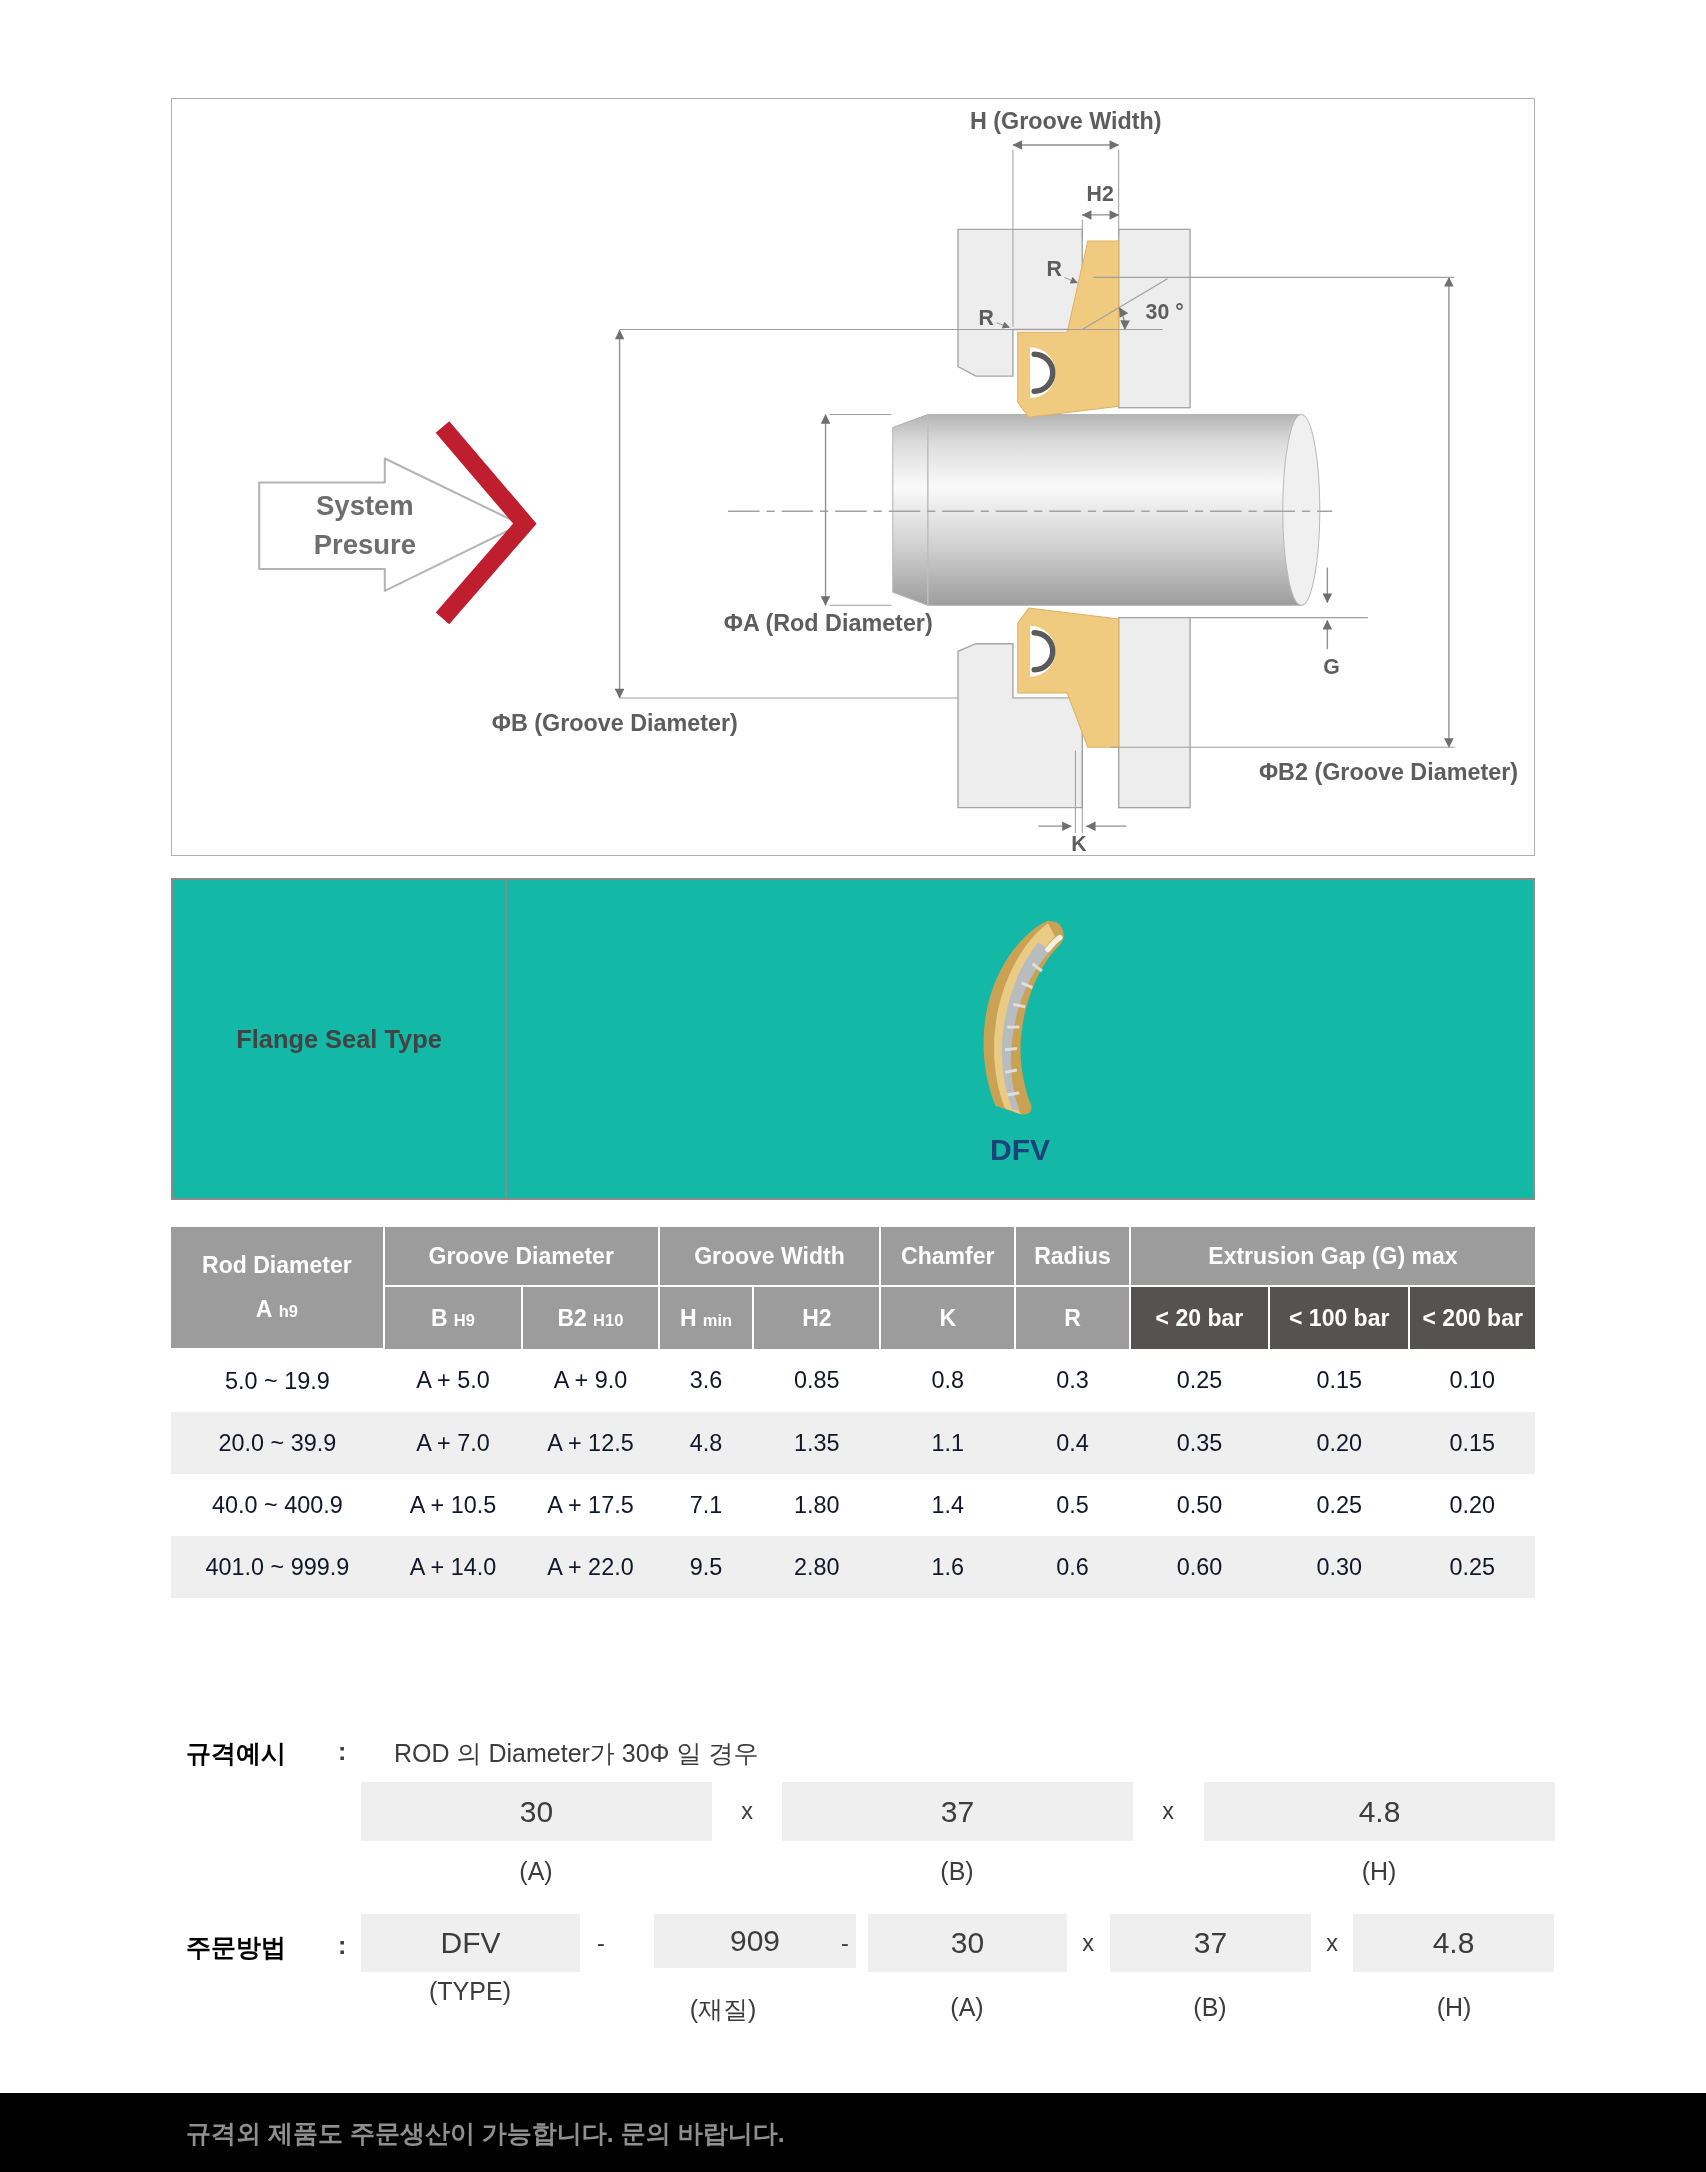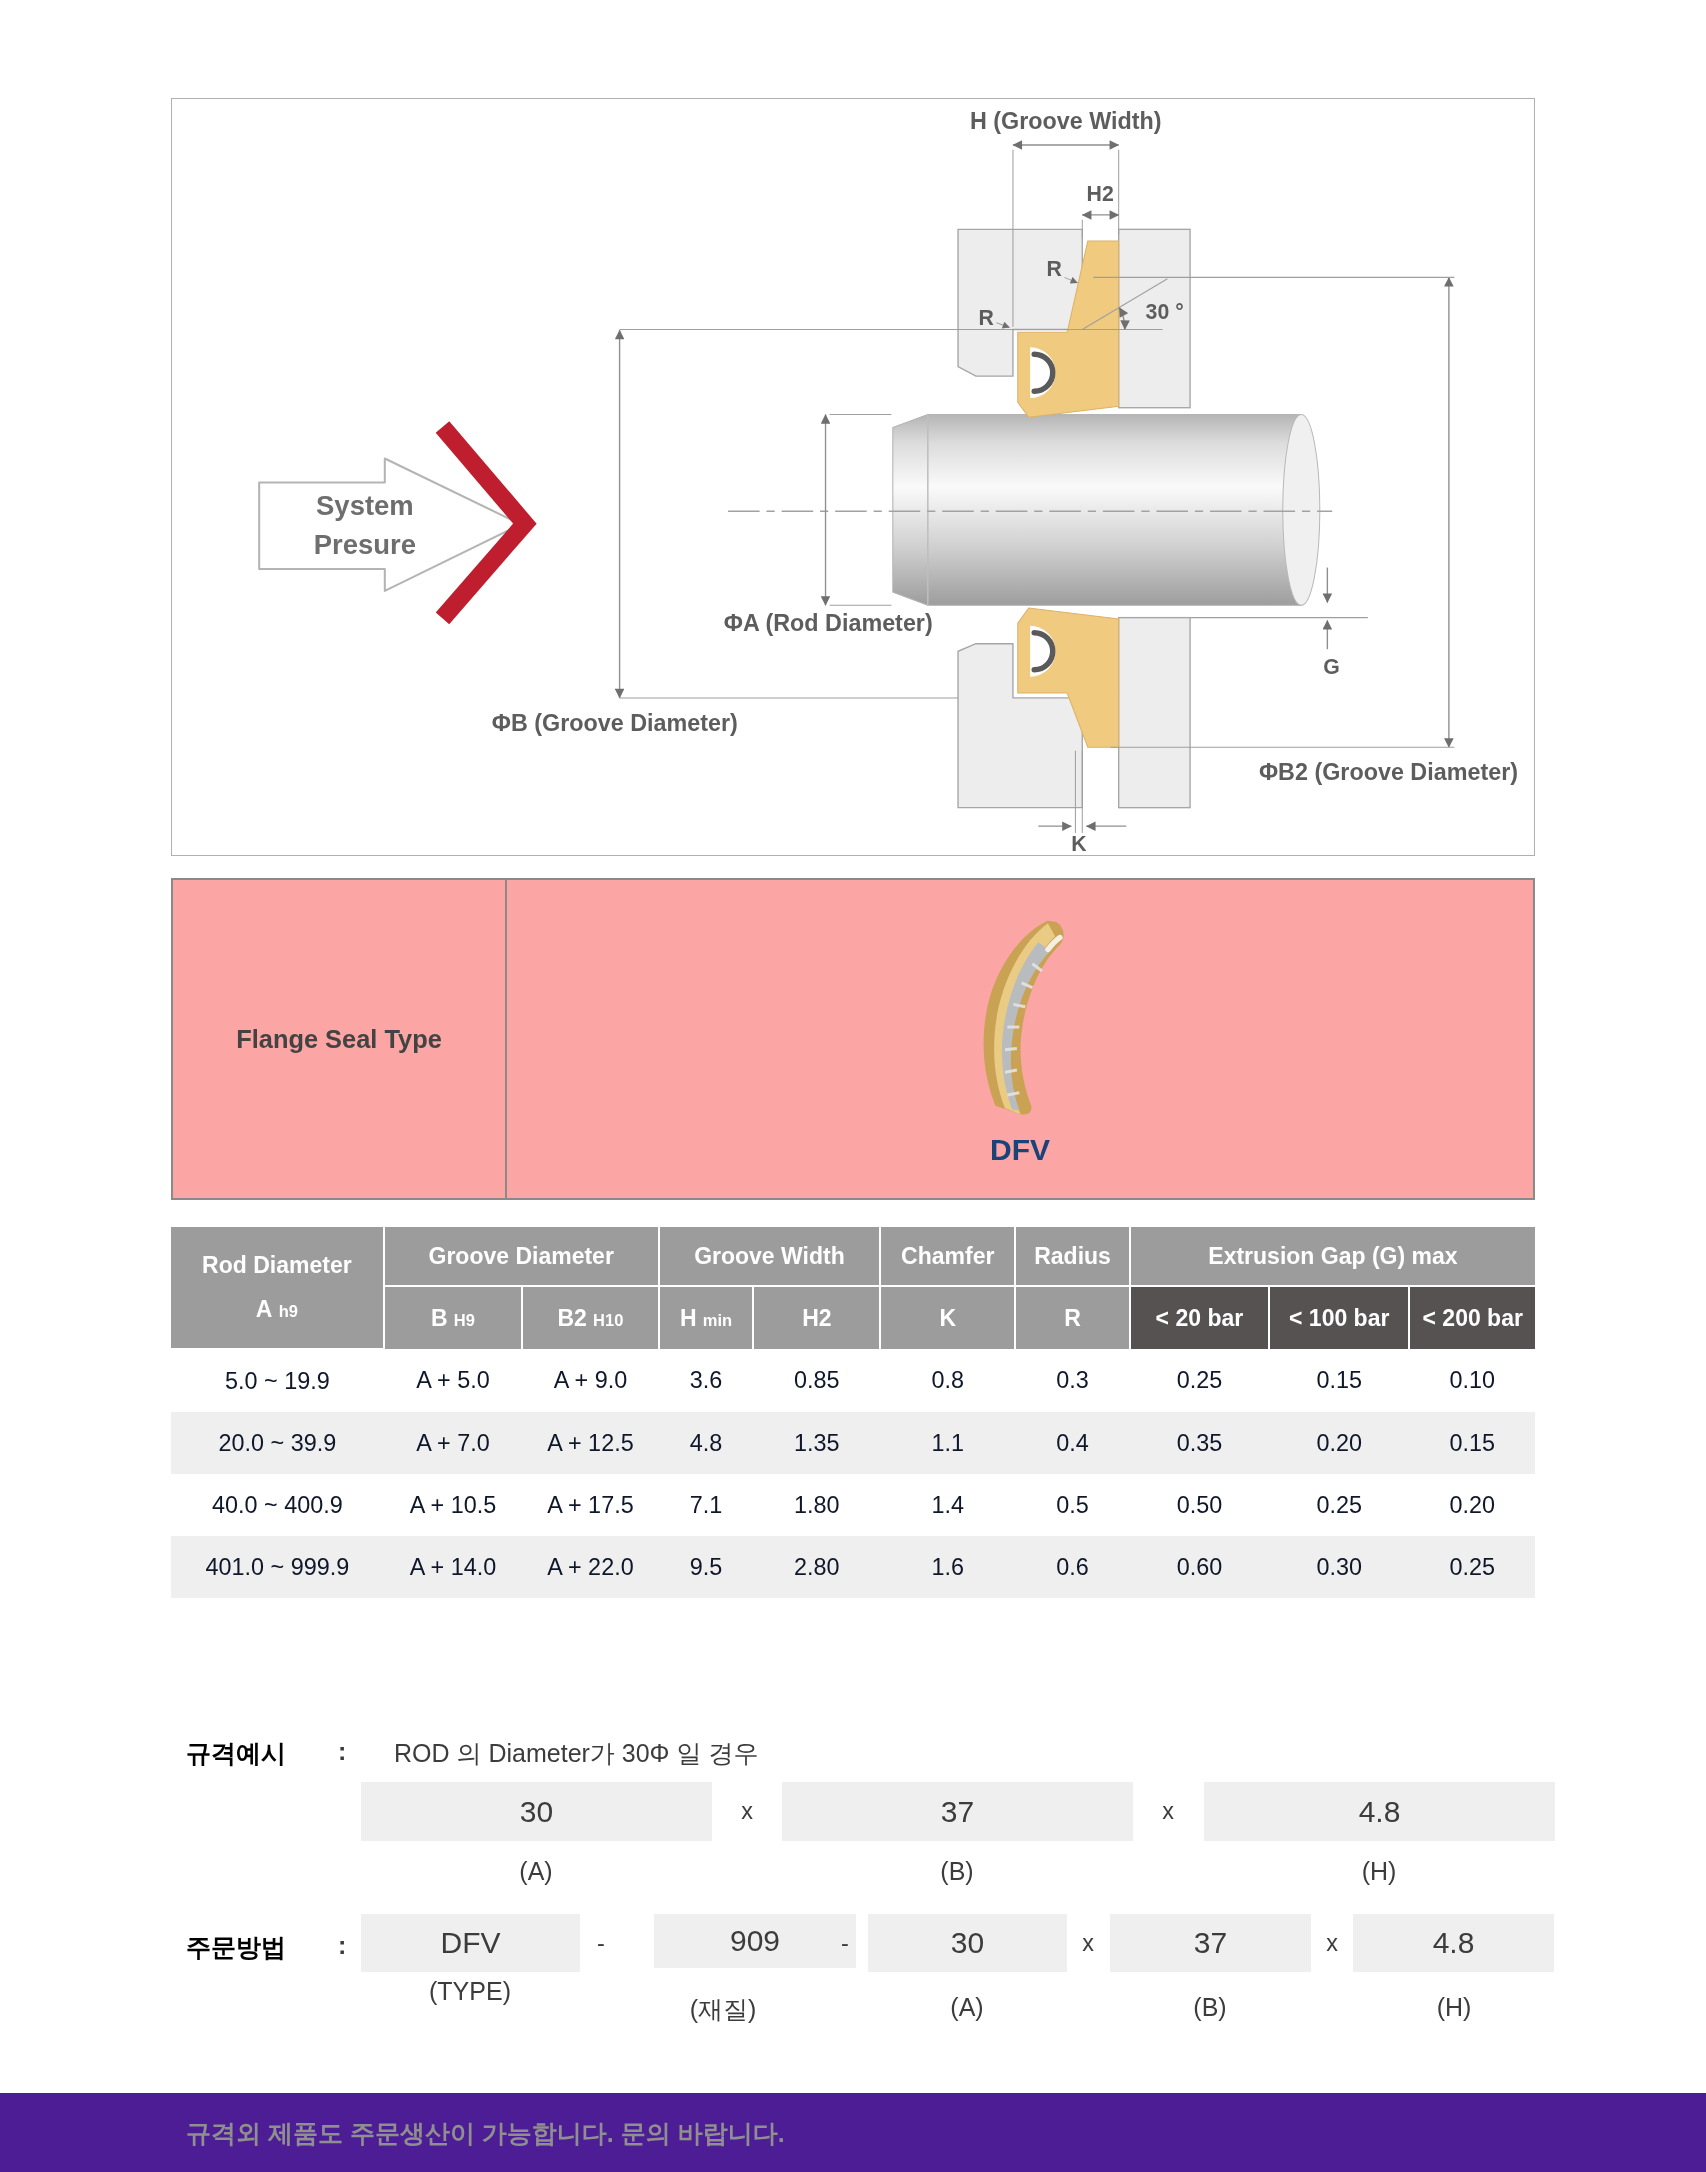--- a/index.html
+++ b/index.html
@@ -6,21 +6,21 @@
   .page{position:relative;width:1706px;height:2172px;background:#ffffff;
         font-family:"Liberation Sans",sans-serif;overflow:hidden;}
 
   
   .diagram-box{position:absolute;left:171px;top:98px;width:1364px;height:758px;
                border:1.4px solid #b0b0b0;box-sizing:border-box;background:#fff;}
   .diagram-box svg{display:block;width:100%;height:100%;}
 
   
   .flange-box{position:absolute;left:171px;top:878px;width:1364px;height:322px;
-              border:2.8px solid #8a8a8a;box-sizing:border-box;display:flex;background:#fca5a5;}
+              border:2.8px solid #8a8a8a;box-sizing:border-box;display:flex;background:#14b8a6;}
   .flange-left{width:334px;border-right:2.8px solid #8a8a8a;box-sizing:border-box;
                display:flex;align-items:center;justify-content:center;}
   .flange-title{font-size:25.4px;font-weight:bold;color:#434343;}
   .flange-right{flex:1;display:flex;flex-direction:column;align-items:center;justify-content:center;}
   .seal-icon{width:179px;height:213px;}
   .dfv-label{margin-top:9.6px;font-size:30px;font-weight:bold;color:#1a4379;}
 
   
   .spec-table{position:absolute;left:171px;top:1227px;width:1364px;border-collapse:collapse;table-layout:fixed;}
   .spec-table th,.spec-table td{padding:0;text-align:center;vertical-align:middle;}
@@ -39,21 +39,21 @@
   .ord-label{position:absolute;font-size:25px;font-weight:bold;color:#000000;}
   .ord-colon{position:absolute;font-size:25px;font-weight:bold;color:#3c3c3c;}
   .ord-text{position:absolute;font-size:25px;color:#3c3c3c;}
   .ord-box{position:absolute;height:59px;background:#efefef;display:flex;
            align-items:center;justify-content:center;font-size:30px;color:#3c3c3c;}
   .ord-sep{position:absolute;width:30px;height:59px;display:flex;align-items:center;
            justify-content:center;font-size:23.4px;color:#3c3c3c;}
   .ord-sub{position:absolute;width:110px;text-align:center;font-size:25px;color:#3c3c3c;}
 
   
-  .footer-bar{position:absolute;left:0;top:2093px;width:1706px;height:80px;background:#4c1d95;text-align:center;}
+  .footer-bar{position:absolute;left:0;top:2093px;width:1706px;height:80px;background:#000000;text-align:center;}
   .footer-note{position:absolute;left:186px;top:0;height:80px;line-height:80px;
                font-size:25px;font-weight:bold;color:#8f8f8f;}
 
   
   .blk{fill:#ededed;stroke:#a6a6a6;stroke-width:2px;}
   .seal{fill:#f0ca7e;stroke:#dcb267;stroke-width:1.5px;}
   .dim{stroke:#8f8f8f;stroke-width:2px;fill:none;}
   .ext{stroke:#9f9f9f;stroke-width:1.5px;fill:none;}
   .lbl{fill:#5d5d5d;font-size:34px;font-weight:bold;}
   .lbs{fill:#5d5d5d;font-size:31px;font-weight:bold;}

